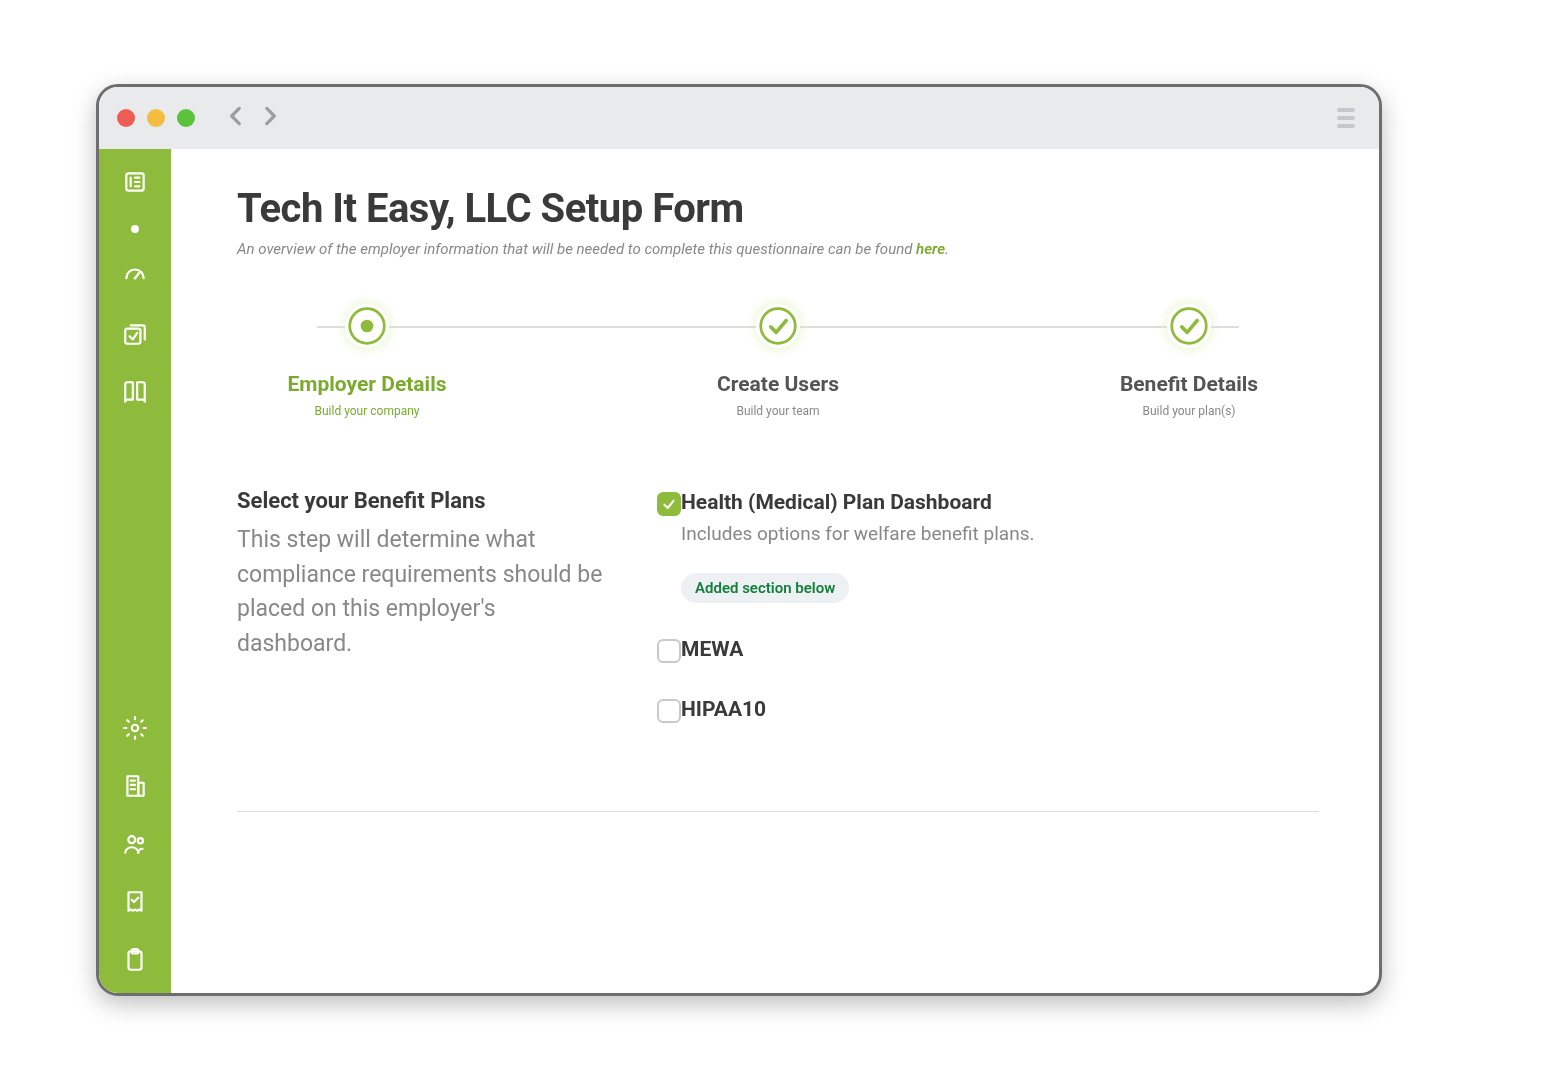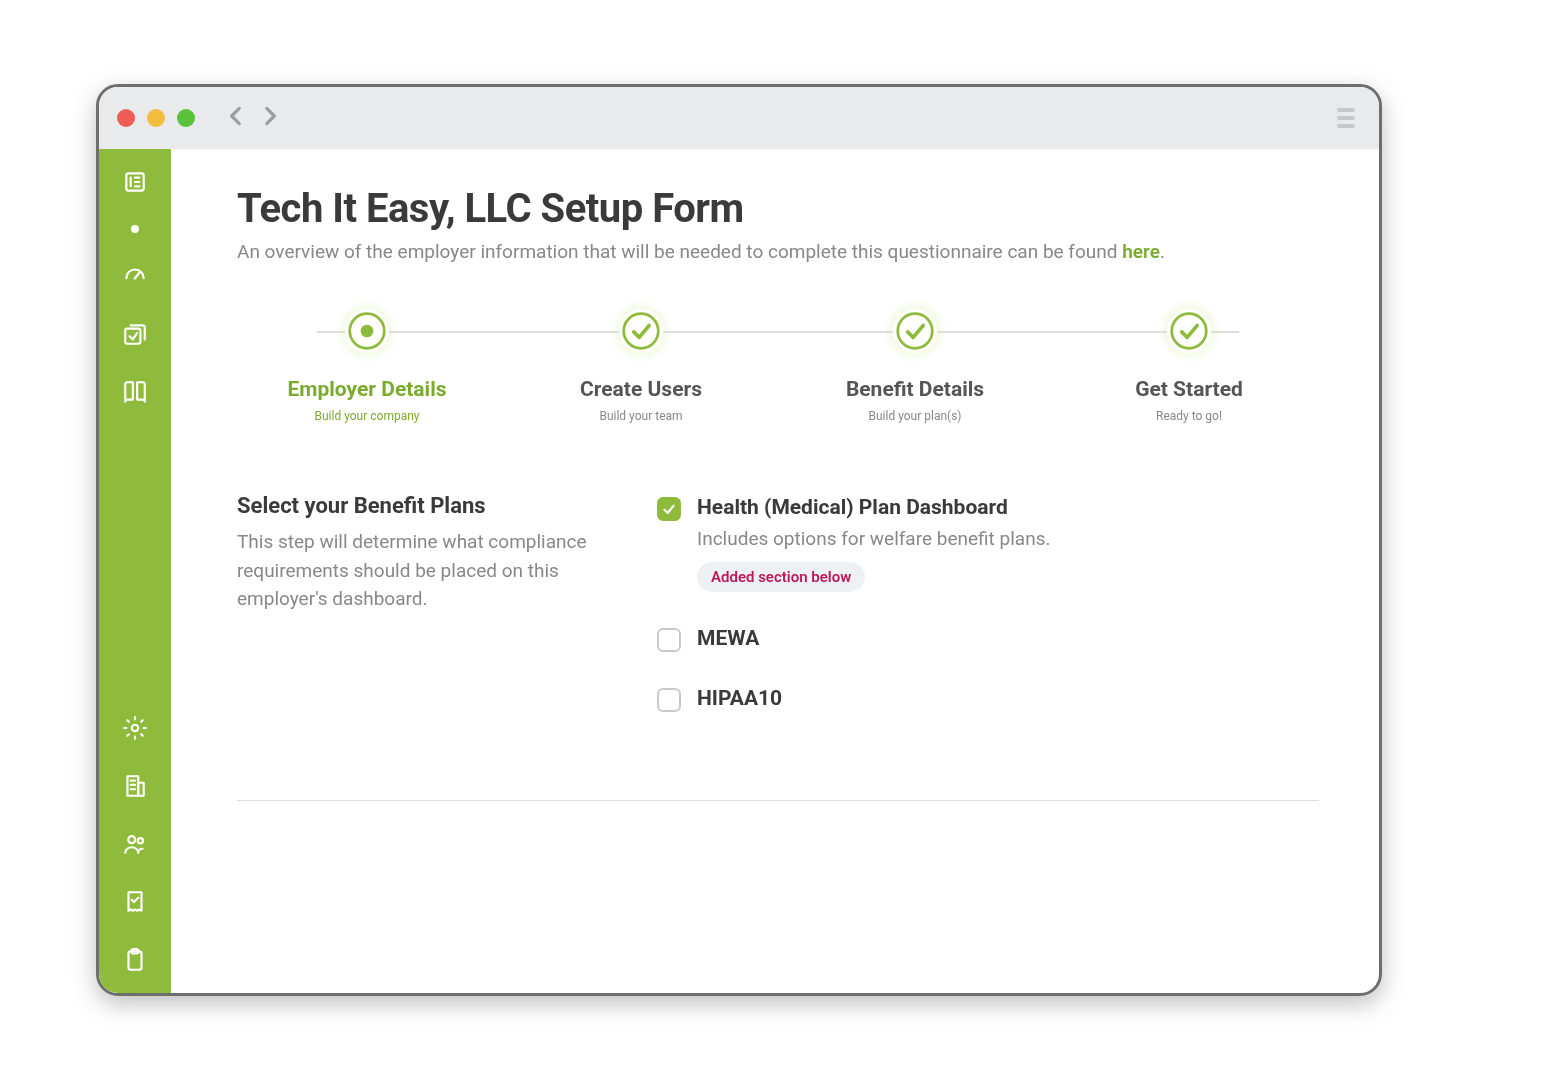--- a/index.html
+++ b/index.html
@@ -87,23 +87,24 @@
     position: relative;
   }
   h1.page-title {
     margin: 0 0 8px 0;
     font-size: 40px;
     font-weight: 700;
     color: #3a3a3a;
     letter-spacing: -0.5px;
   }
   .page-sub {
-    font-size: 19px;
+    font-size: 15px;
     color: var(--text-light);
     margin-bottom: 46px;
+    font-style: italic;
   }
   .page-sub a { color: var(--accent-dark); font-weight: 600; text-decoration: none; }
 
   
   .stepper {
     position: relative;
     margin: 0 40px 70px 40px;
   }
   .stepper-line {
     position: absolute;
@@ -159,32 +160,32 @@
     flex: 0 0 auto;
   }
   .form-left h3 {
     margin: 0 0 10px 0;
     font-size: 22px;
     font-weight: 700;
     color: #3a3a3a;
   }
   .form-left p {
     margin: 0;
-    font-size: 19px;
+    font-size: 23px;
     line-height: 1.5;
     color: var(--text-light);
   }
   .form-right {
     flex: 1 1 auto;
     padding-top: 2px;
   }
   .plan-item {
     display: flex;
     align-items: flex-start;
-    gap: 16px;
+    gap: 0;
     margin-bottom: 34px;
   }
   .plan-item:last-child { margin-bottom: 8px; }
   .chk {
     width: 24px; height: 24px; flex: 0 0 auto;
     border: 2px solid #c9c9c9;
     border-radius: 6px;
     display:flex; align-items:center; justify-content:center;
     margin-top: 2px;
   }
@@ -198,23 +199,23 @@
     font-weight: 700;
     color: #3a3a3a;
   }
   .plan-body .plan-desc {
     margin-top: 8px;
     font-size: 19px;
     color: var(--text-light);
   }
   .badge {
     display: inline-block;
-    margin-top: 12px;
+    margin-top: 28px;
     background: #eef1f3;
-    color: #be185d;
+    color: #15803d;
     font-size: 15px;
     font-weight: 600;
     border-radius: 16px;
     padding: 6px 14px;
   }
 </style>
 </head>
 <body>
 
 <div class="stage">
@@ -352,30 +353,20 @@
             <div class="step">
               <div class="step-circle">
                 <svg viewBox="0 0 44 44">
                     <circle cx="22" cy="22" r="19" fill="#fff" stroke="#8fbb3d" stroke-width="3"></circle>
                     <polyline points="14,23 20,29 31,16" fill="none" stroke="#8fbb3d" stroke-width="4" stroke-linecap="round" stroke-linejoin="round"></polyline>
                   </svg>
               </div>
               <div class="step-title">Benefit Details</div>
               <div class="step-sub">Build your plan(s)</div>
             </div>
-            <div class="step">
-              <div class="step-circle">
-                <svg viewBox="0 0 44 44">
-                    <circle cx="22" cy="22" r="19" fill="#fff" stroke="#8fbb3d" stroke-width="3"></circle>
-                    <polyline points="14,23 20,29 31,16" fill="none" stroke="#8fbb3d" stroke-width="4" stroke-linecap="round" stroke-linejoin="round"></polyline>
-                  </svg>
-              </div>
-              <div class="step-title">Get Started</div>
-              <div class="step-sub">Ready to go!</div>
-            </div>
           </div>
         </div>
 
         <div class="form-area">
           <div class="form-left">
             <h3>Select your Benefit Plans</h3>
             <p>This step will determine what compliance requirements should be placed on this employer's dashboard.</p>
           </div>
           <div class="form-right">
 

